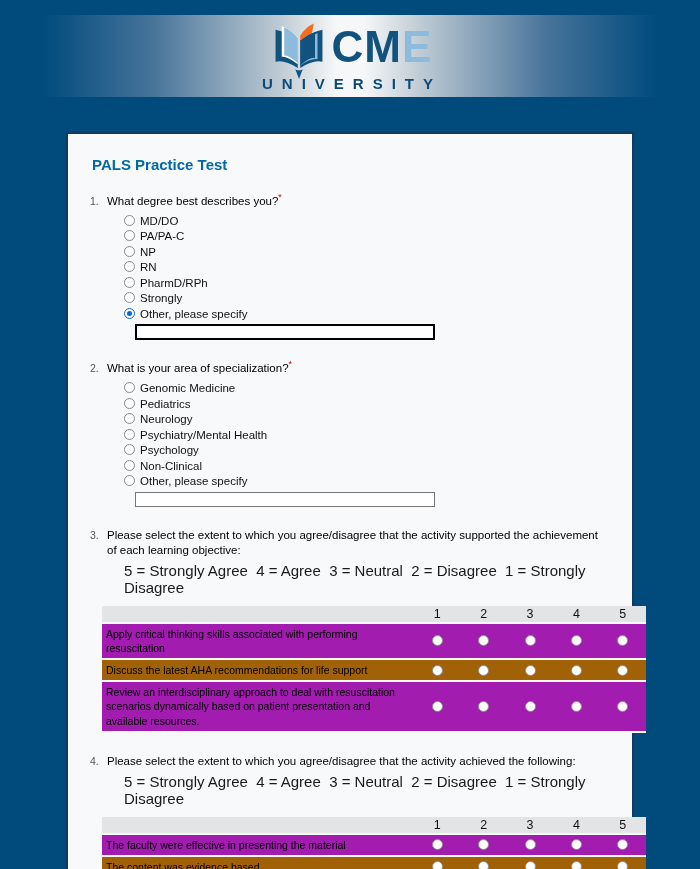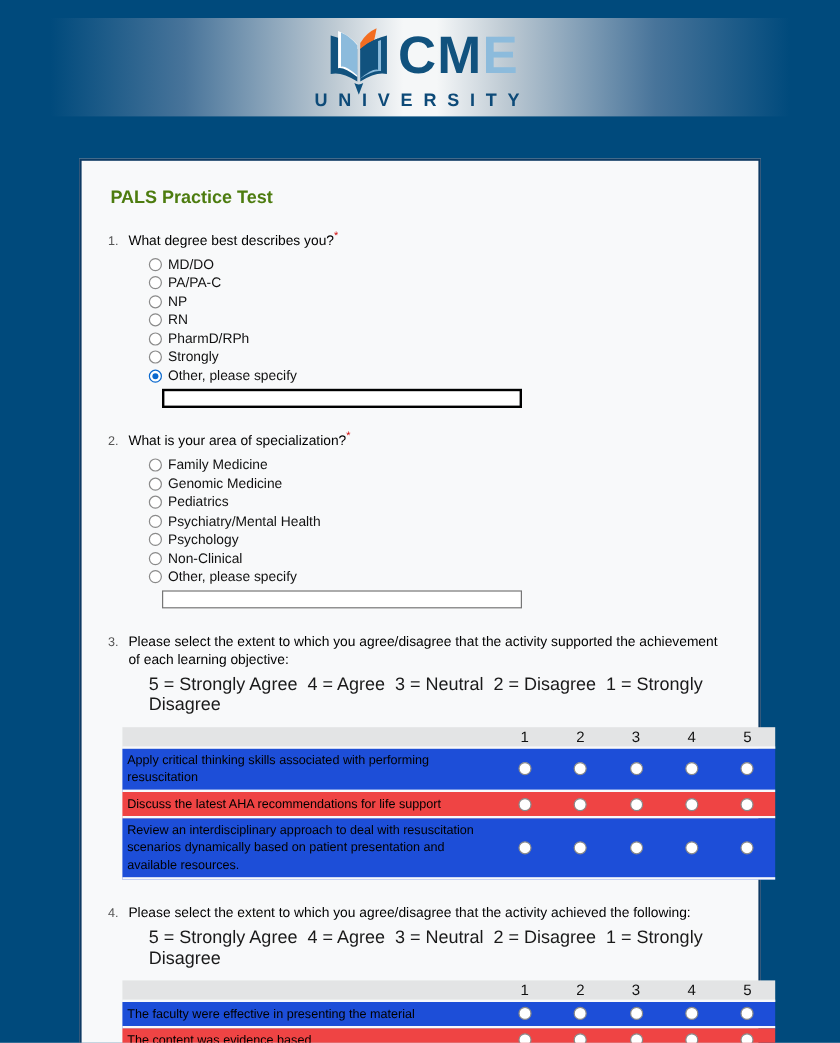--- a/index.html
+++ b/index.html
@@ -36,21 +36,21 @@
   }
 
   
   .card {
     width: 568px; margin: 35px auto 0 auto;
     background: #F8F9FA;
     border: 2px solid #0E3A63;
     min-height: 702px;
     padding: 22px 22px 0 22px;
   }
-  .form-title { color: #4d7c0f; font-size: 15px; font-weight: bold; padding-left: 2px; }
+  .form-title { color: #0369a1; font-size: 15px; font-weight: bold; padding-left: 2px; }
 
   .question { margin-top: 21px; }
   .q-head { display: flex; }
   .q-num { width: 17px; flex: 0 0 17px; font-size: 10.5px; color: #555; padding-top: 1px; }
   .q-text { font-size: 11.5px; font-weight: normal; line-height: 1.3; }
   .req { color: #D00000; font-size: 9px; vertical-align: super; line-height: 0; }
 
   .options { margin: 6px 0 0 34px; }
   .option { display: flex; align-items: flex-start; height: 15.5px; }
   .radio {
@@ -73,22 +73,22 @@
   .other-input.focused { border: 2px solid #000; height: 16px; }
 
   .scale-legend {
     margin: 4px 0 0 34px; font-size: 15px; color: #1a1a1a; white-space: pre-wrap;
   }
 
   
   .matrix { margin: 10px 0 0 12px; width: 544px; }
   .m-row { display: flex; align-items: center; border-bottom: 2px solid #F8F9FA; }
   .m-row.head { background: #E3E4E5; min-height: 17px; }
-  .m-row.shade-dark { background: #1d4ed8; }
-  .m-row.shade-light { background: #ef4444; }
+  .m-row.shade-dark { background: #a21caf; }
+  .m-row.shade-light { background: #a16207; }
   .m-label {
     flex: 0 0 312px; font-size: 10.5px; line-height: 1.35; padding: 3px 8px 3px 4px;
   }
   .m-cell { flex: 1; display: flex; justify-content: center; align-items: center; }
   .m-cell-head { flex: 1; text-align: center; font-size: 12.5px; color: #111; padding: 1px 0; }
   .m-row > .m-cell > .radio { margin-right: 0; }
 </style>
 </head>
 <body>
 
@@ -161,35 +161,35 @@
     <input class="other-input focused" type="text" value="" style="">
   </div>
 
   <div class="question">
     <div class="q-head">
       <span class="q-num">2.</span>
       <span class="q-text"><span>What is your area of specialization?</span><span class="req">*</span></span>
     </div>
     <div class="options">
 
-        <div class="option">
-          <span class="radio"></span>
-          <span class="opt-label">Family Medicine</span>
-        </div>
 
         <div class="option">
           <span class="radio"></span>
           <span class="opt-label">Genomic Medicine</span>
         </div>
 
         <div class="option">
           <span class="radio"></span>
           <span class="opt-label">Pediatrics</span>
         </div>
 
+        <div class="option">
+          <span class="radio"></span>
+          <span class="opt-label">Neurology</span>
+        </div>
 
         <div class="option">
           <span class="radio"></span>
           <span class="opt-label">Psychiatry/Mental Health</span>
         </div>
 
         <div class="option">
           <span class="radio"></span>
           <span class="opt-label">Psychology</span>
         </div>

